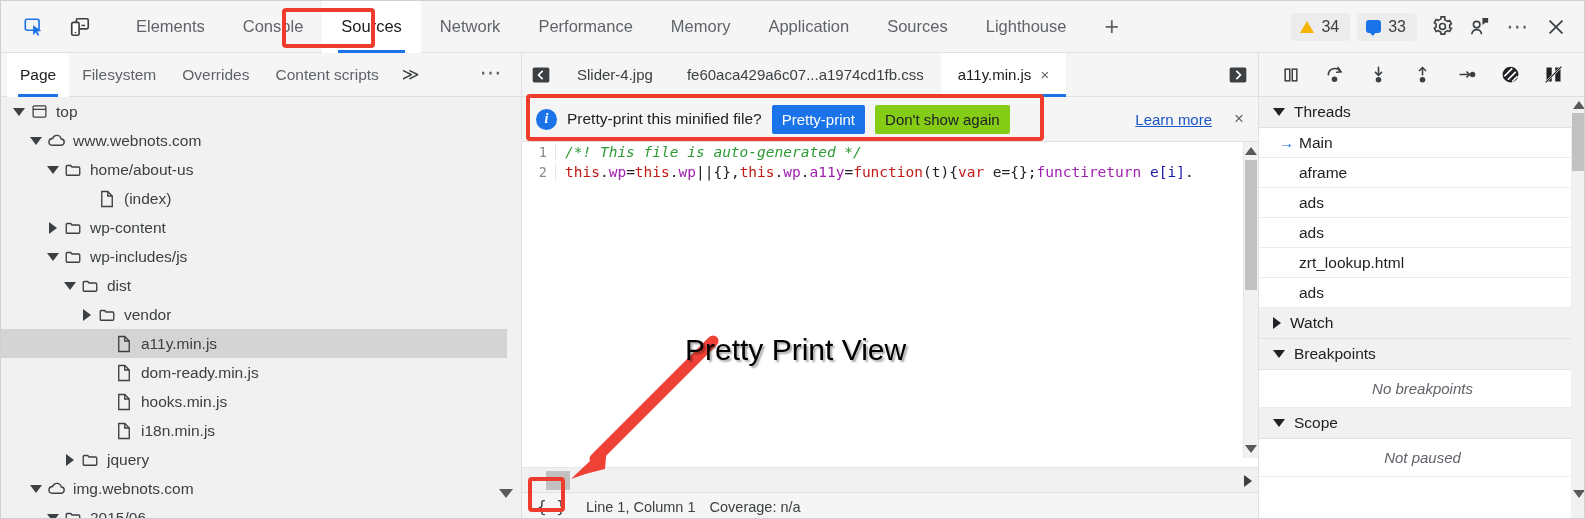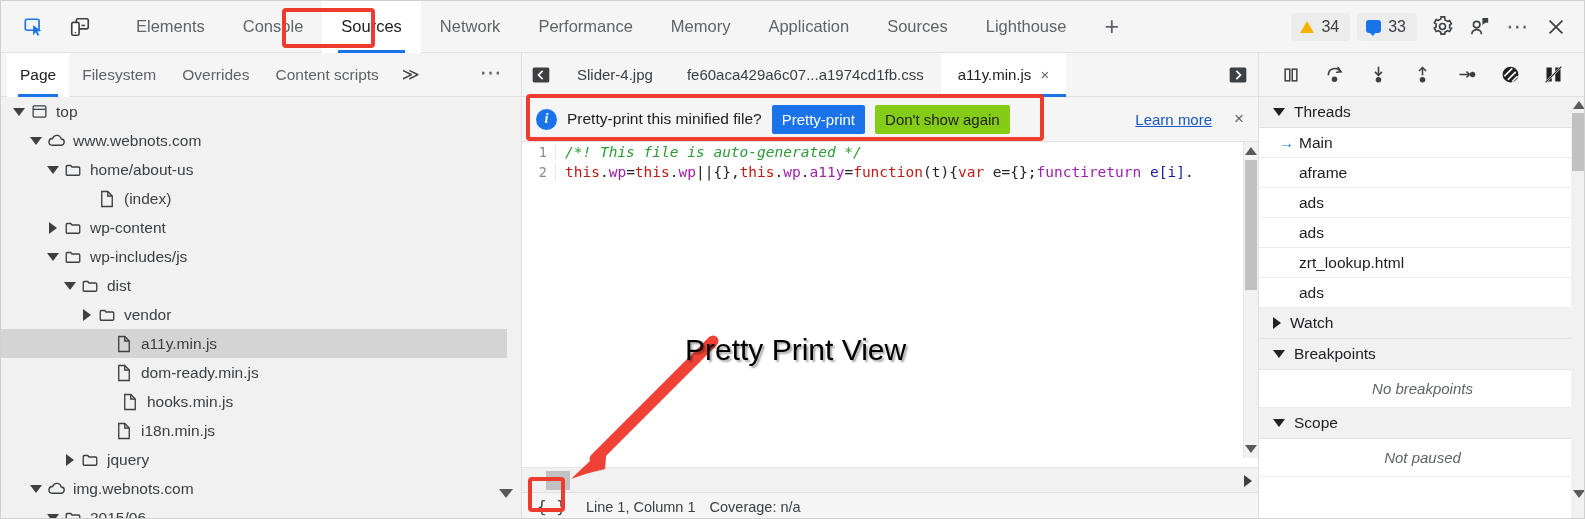--- a/index.html
+++ b/index.html
@@ -550,21 +550,21 @@
         <div class="tree-row" style="padding-left: 95px;">
           <span class="twisty"></span>
           <span class="t-ico">
             <svg width="16" height="18" viewBox="0 0 20 24" fill="none" stroke="#3c4043" stroke-width="1.8">
               <path d="M3 2h8l6 6v14H3z"></path>
               <path d="M11 2v6h6"></path>
             </svg>
           </span>
           <span class="tree-label">dom-ready.min.js</span>
         </div>
-        <div class="tree-row" style="padding-left: 95px; margin-left: 6px;">
+        <div class="tree-row" style="padding-left: 95px;">
           <span class="twisty"></span>
           <span class="t-ico">
             <svg width="16" height="18" viewBox="0 0 20 24" fill="none" stroke="#3c4043" stroke-width="1.8">
               <path d="M3 2h8l6 6v14H3z"></path>
               <path d="M11 2v6h6"></path>
             </svg>
           </span>
           <span class="tree-label">hooks.min.js</span>
         </div>
         <div class="tree-row" style="padding-left: 95px;">

